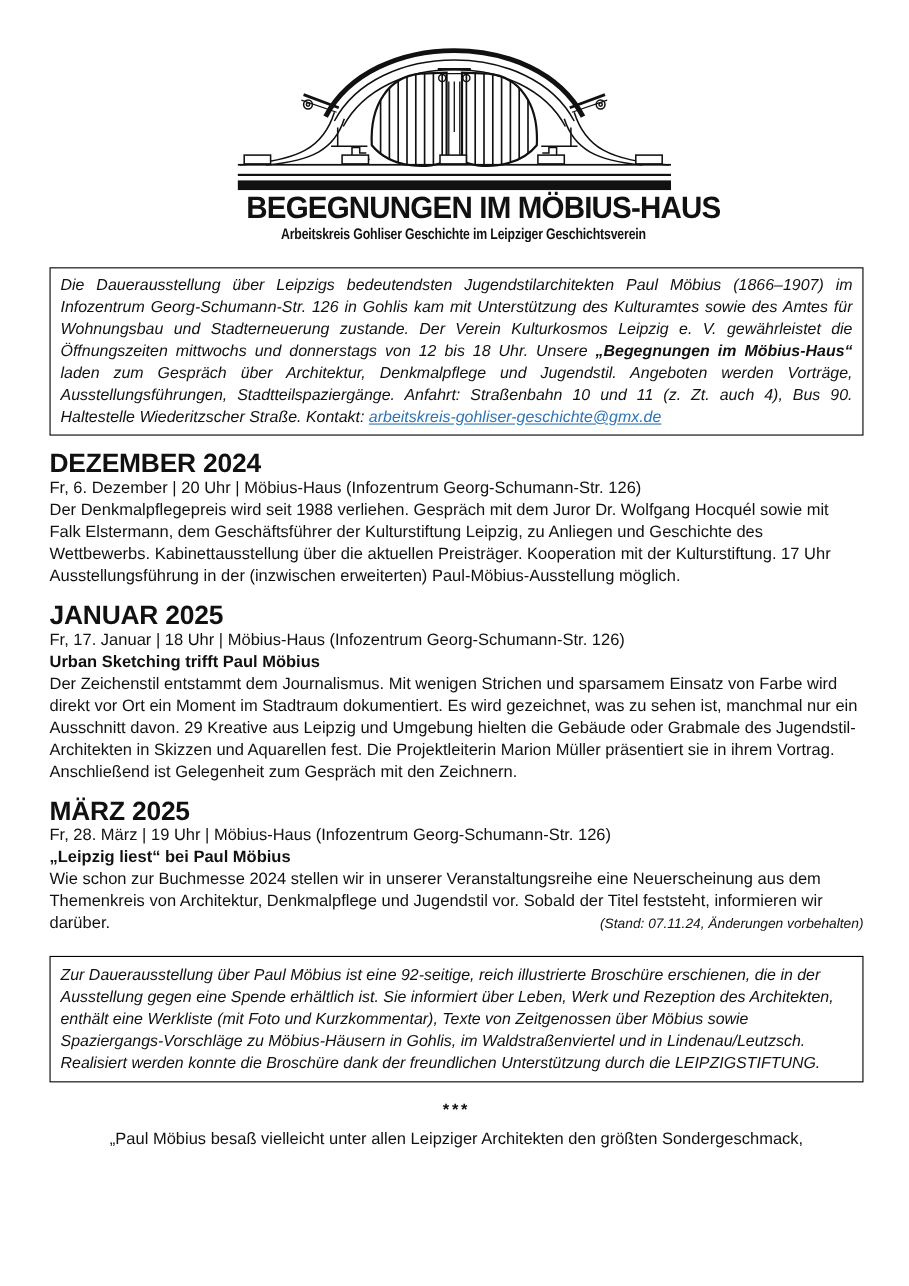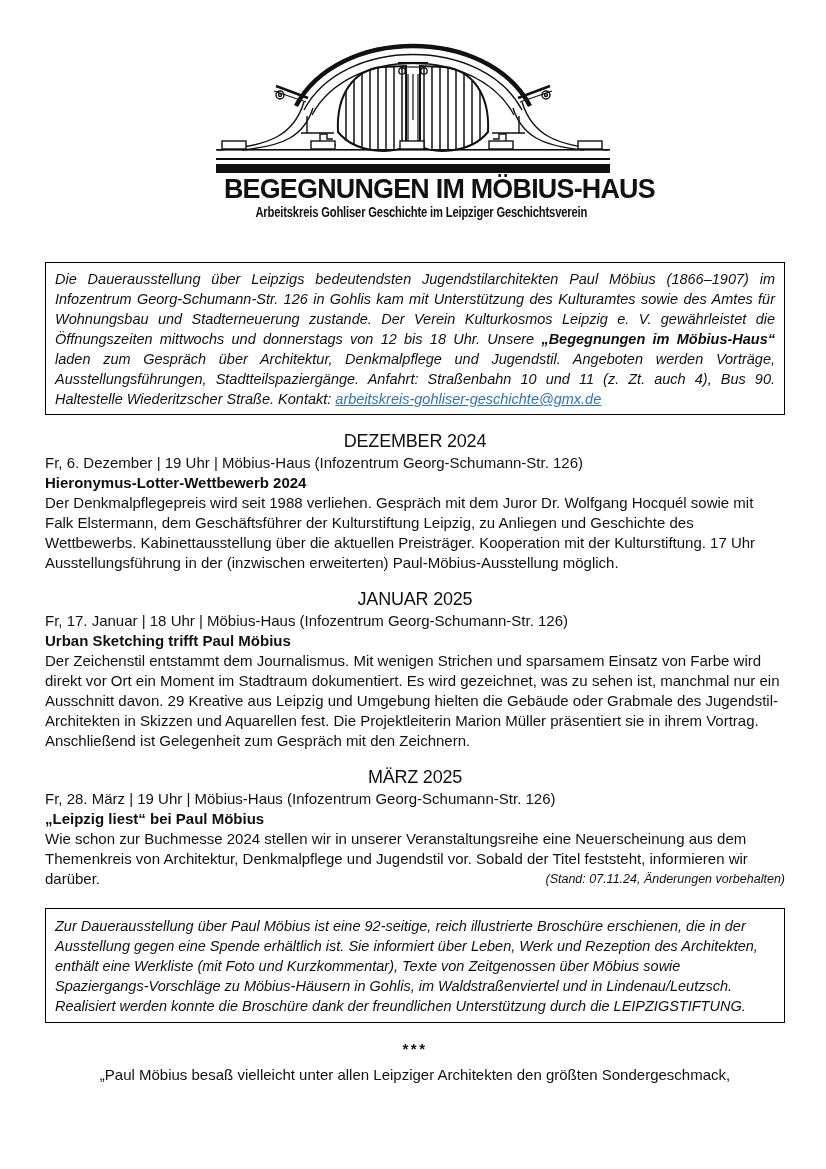--- a/index.html
+++ b/index.html
@@ -25,28 +25,28 @@
     transform: scaleX(0.80); transform-origin: center;
   }
 
   
   .content { padding: 0 41px 0 45px; }
 
   .box {
     border: 1.8px solid #000; font-style: italic;
     font-size: 14.5px; line-height: 20px;
   }
-  .box1 { margin-top: 42px; padding: 6px 9px 5px; text-align: justify; }
+  .box1 { margin-top: 23px; padding: 6px 9px 5px; text-align: justify; }
   .box1 b { font-weight: bold; }
   .box2 { margin-top: 19px; padding: 7px 9px 6px; text-align: left; }
 
   a.email { color: #2e74b5; text-decoration: underline; cursor: pointer; }
 
   .month-heading {
-    text-align: center; font-weight: normal; font-size: 18px; line-height: 22px;
+    font-weight: bold; font-size: 24px; line-height: 22px;
     margin: 15px 0 1px; letter-spacing: -0.2px;
   }
   .event p { margin: 0; font-size: 15px; line-height: 20px; }
   .event-title { font-weight: bold; }
   .desc-wrap { position: relative; }
   .stand-note {
     position: absolute; right: 0; bottom: 2px;
     font-style: italic; font-size: 12.5px; line-height: 15px; margin-top: 36px;
   }
 
@@ -144,22 +144,21 @@
     <div class="brand-title">BEGEGNUNGEN IM MÖBIUS-HAUS</div>
     <div class="brand-sub">Arbeitskreis Gohliser Geschichte im Leipziger Geschichtsverein</div>
   </div>
 
   <div class="content">
 
     <div class="box box1"><span>Die Dauerausstellung über Leipzigs bedeutendsten Jugendstilarchitekten Paul Möbius (1866–1907) im Infozentrum Georg-Schumann-Str. 126 in Gohlis kam mit Unterstützung des Kulturamtes sowie des Amtes für Wohnungsbau und Stadterneuerung zustande. Der Verein Kulturkosmos Leipzig e. V. gewährleistet die Öffnungszeiten mittwochs und donnerstags von 12 bis 18 Uhr. Unsere </span><b>„Begegnungen im Möbius-Haus“</b><span> laden zum Gespräch über Architektur, Denkmalpflege und Jugendstil. Angeboten werden Vorträge, Ausstellungsführungen, Stadtteilspaziergänge. Anfahrt: Straßenbahn 10 und 11 (z. Zt. auch 4), Bus 90. Haltestelle Wiederitzscher Straße. Kontakt: </span><a class="email">arbeitskreis-gohliser-geschichte@gmx.de</a></div>
 
     <section class="event">
       <h2 class="month-heading">DEZEMBER 2024</h2>
-      <p class="event-meta">Fr, 6. Dezember | 19 Uhr | Möbius-Haus (Infozentrum Georg-Schumann-Str. 126)</p>
-      <p class="event-title">Hieronymus-Lotter-Wettbewerb 2024</p>
+      <p class="event-meta">Fr, 6. Dezember | 20 Uhr | Möbius-Haus (Infozentrum Georg-Schumann-Str. 126)</p>
       <p class="event-desc">Der Denkmalpflegepreis wird seit 1988 verliehen. Gespräch mit dem Juror Dr. Wolfgang Hocquél sowie mit Falk Elstermann, dem Geschäftsführer der Kulturstiftung Leipzig, zu Anliegen und Geschichte des Wettbewerbs. Kabinettausstellung über die aktuellen Preisträger. Kooperation mit der Kulturstiftung. 17 Uhr Ausstellungsführung in der (inzwischen erweiterten) Paul-Möbius-Ausstellung möglich.</p>
     </section>
 
     <section class="event">
       <h2 class="month-heading">JANUAR 2025</h2>
       <p class="event-meta">Fr, 17. Januar | 18 Uhr | Möbius-Haus (Infozentrum Georg-Schumann-Str. 126)</p>
       <p class="event-title">Urban Sketching trifft Paul Möbius</p>
       <p class="event-desc">Der Zeichenstil entstammt dem Journalismus. Mit wenigen Strichen und sparsamem Einsatz von Farbe wird direkt vor Ort ein Moment im Stadtraum dokumentiert. Es wird gezeichnet, was zu sehen ist, manchmal nur ein Ausschnitt davon. 29 Kreative aus Leipzig und Umgebung hielten die Gebäude oder Grabmale des Jugendstil-Architekten in Skizzen und Aquarellen fest. Die Projektleiterin Marion Müller präsentiert sie in ihrem Vortrag. Anschließend ist Gelegenheit zum Gespräch mit den Zeichnern.</p>
     </section>
 

